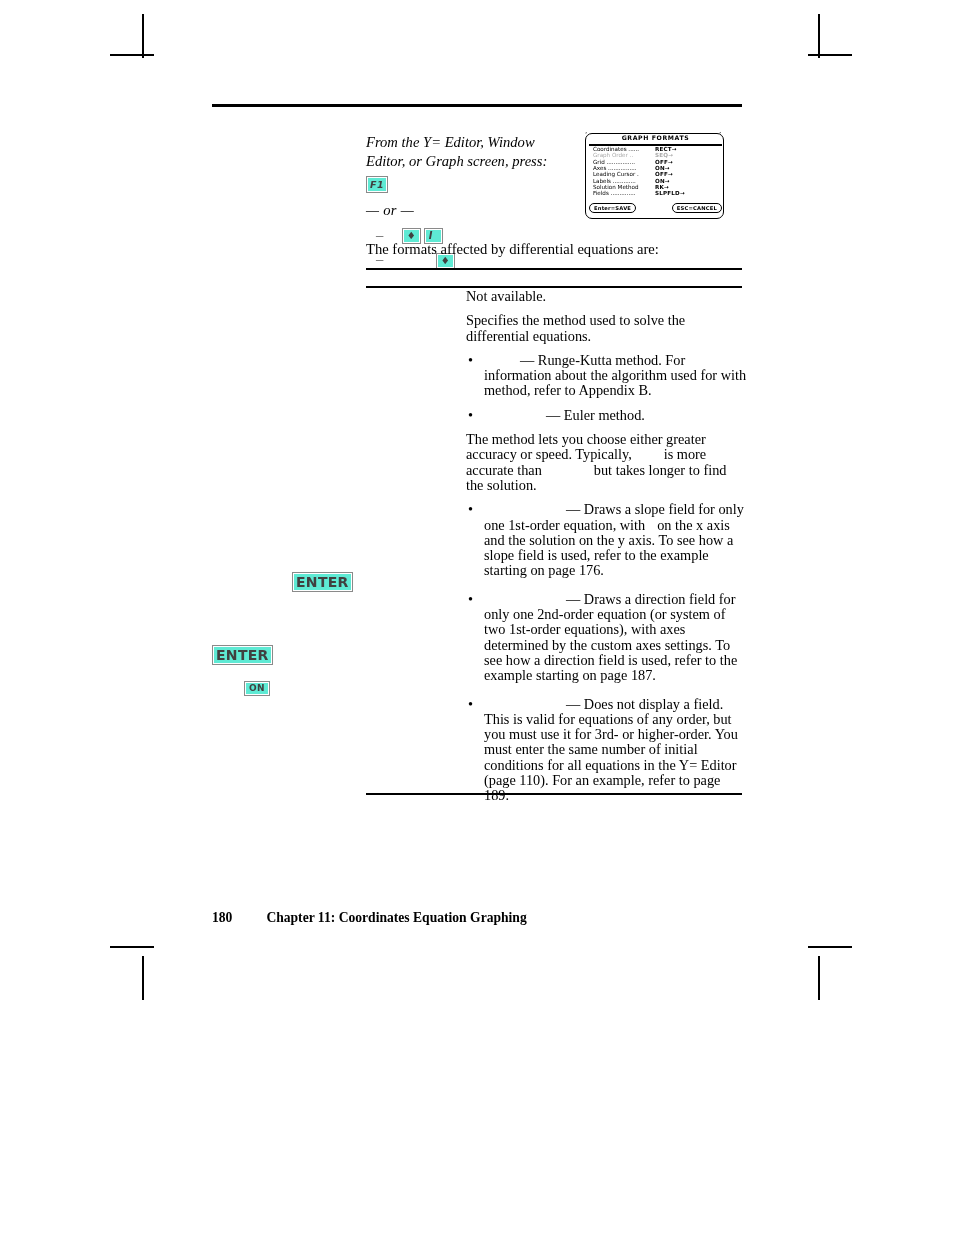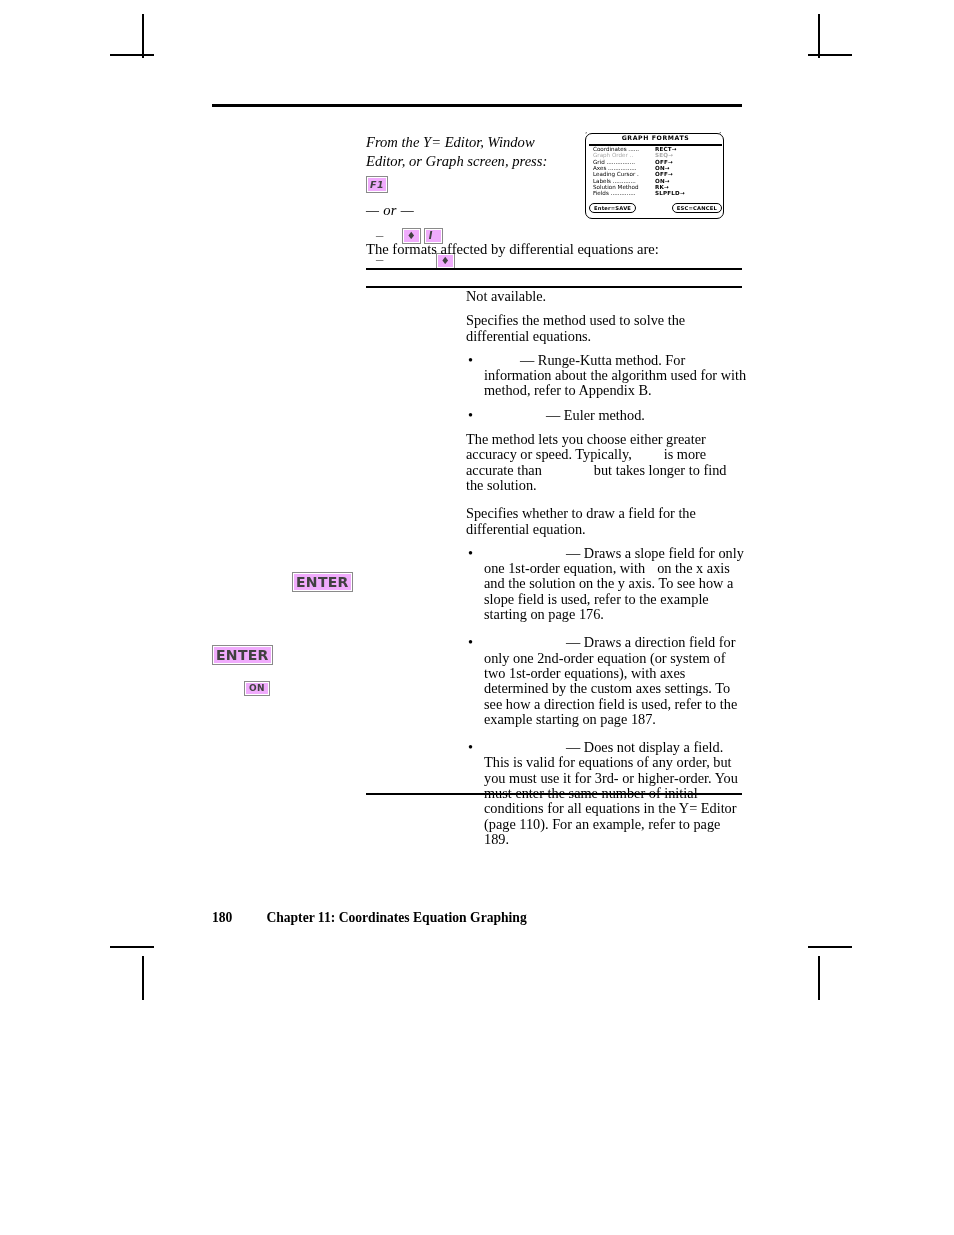--- a/index.html
+++ b/index.html
@@ -51,21 +51,21 @@
   .orline {
     margin-top: 8px !important;
     letter-spacing: 0.3px;
   }
 
   
   .key {
     display: inline-block;
     border: 1.5px solid #8a8a8a;
     box-shadow: inset 0 0 0 1px #ffffff;
-    background: #f0abfc;
+    background: #5eead4;
     font-family: "DejaVu Sans", sans-serif;
     font-weight: bold;
     color: #404040;
     line-height: 1;
     vertical-align: middle;
   }
   .key-f1 {
     font-size: 9.5px;
     padding: 2.5px 3px 2.5px 3px;
     letter-spacing: 0.4px;
@@ -342,21 +342,20 @@
       <span class="gap-sm"></span><span>— Runge-Kutta method. For information about the algorithm used for with method, refer to Appendix B.</span>
     </div>
 
     <div class="bullet">
       <span class="bdot">•</span>
       <span class="gap-md"></span><span>— Euler method.</span>
     </div>
 
     <p><span>The method lets you choose either greater accuracy or speed. Typically,</span><span class="gap-tp"></span><span>is more accurate than</span><span class="gap-tq"></span><span>but takes longer to find the solution.</span></p>
 
-    <p style="margin-top:13px;">Specifies whether to draw a field for the differential equation.</p>
 
     <div class="bullet">
       <span class="bdot">•</span>
       <span class="gap-lg"></span><span>— Draws a slope field for only one 1st-order equation, with</span><span class="gap-in"></span><span>on the x axis and the solution on the y axis. To see how a slope field is used, refer to the example starting on page 176.</span>
     </div>
 
     <div class="bullet" style="margin-top:13px;">
       <span class="bdot">•</span>
       <span class="gap-lg"></span><span>— Draws a direction field for only one 2nd-order equation (or system of two 1st-order equations), with axes determined by the custom axes settings. To see how a direction field is used, refer to the example starting on page 187.</span>
     </div>

